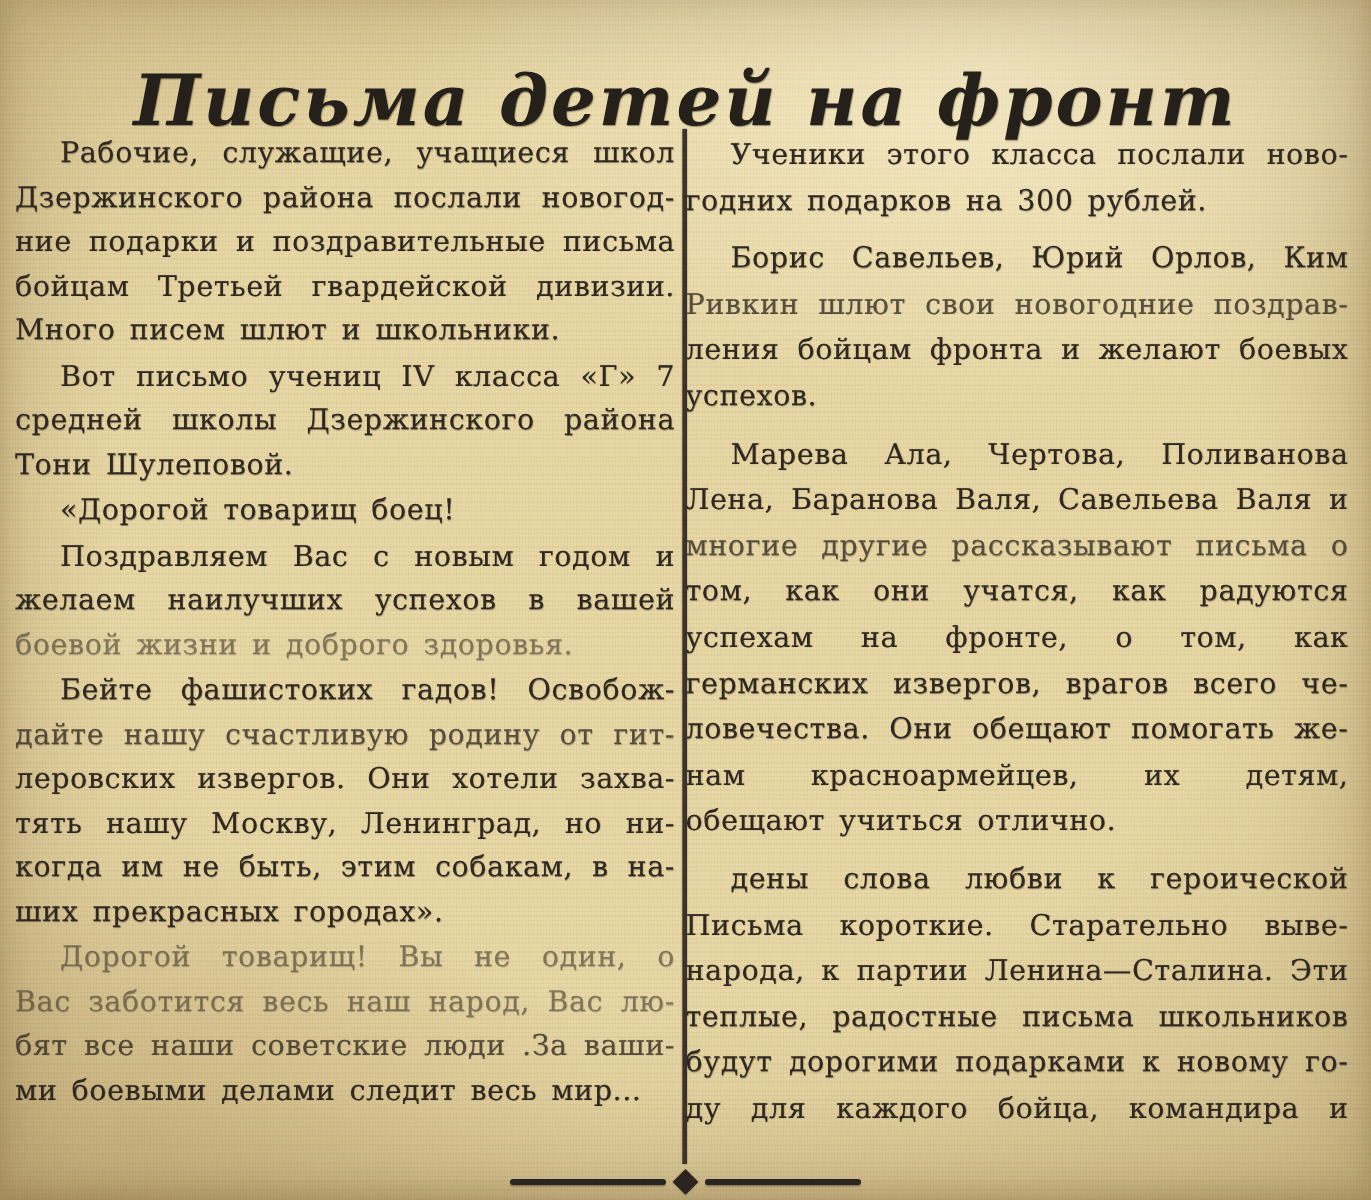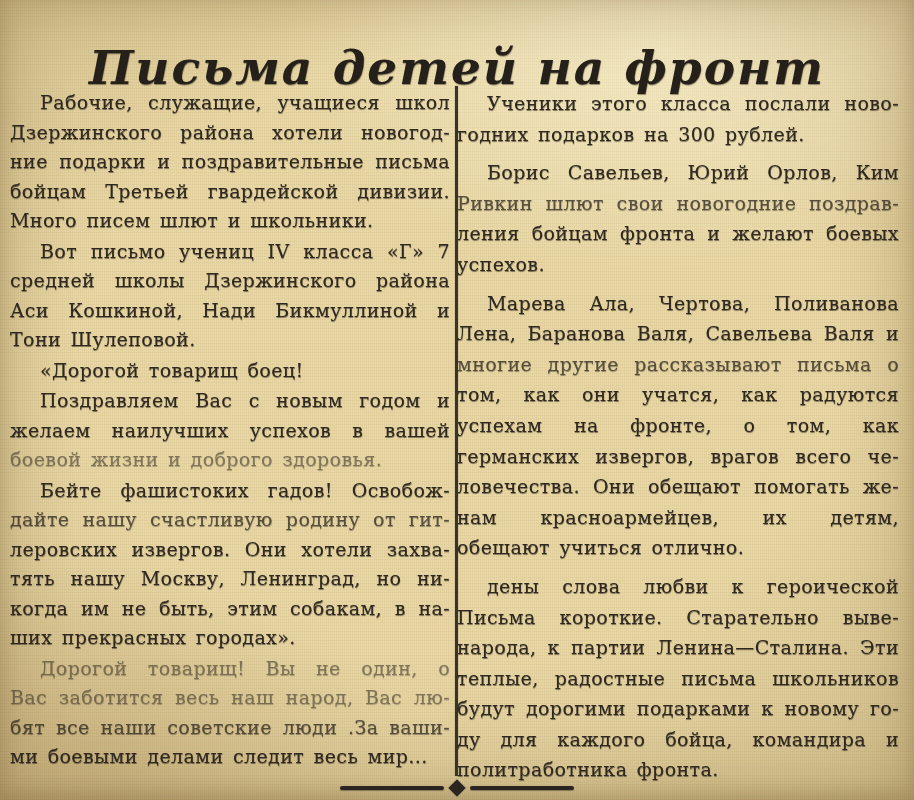--- a/index.html
+++ b/index.html
@@ -97,29 +97,28 @@
 <body>
 
 <div class="page">
 
   <h1 class="headline">Письма детей на фронт</h1>
 
   <div class="columns">
     <div class="col col-left">
         <div class="para">
           <div class="line">Рабочие, служащие, учащиеся школ</div>
-          <div class="line">Дзержинского района хотели новогод-</div>
+          <div class="line">Дзержинского района послали новогод-</div>
           <div class="line">ние подарки и поздравительные письма</div>
           <div class="line">бойцам Третьей гвардейской дивизии.</div>
           <div class="line end">Много писем шлют и школьники.</div>
         </div>
         <div class="para">
           <div class="line">Вот письмо учениц IV класса «Г» 7</div>
           <div class="line">средней школы Дзержинского района</div>
-          <div class="line">Аси Кошкиной, Нади Бикмуллиной и</div>
           <div class="line end">Тони Шулеповой.</div>
         </div>
         <div class="para">
           <div class="line end">«Дорогой товарищ боец!</div>
         </div>
         <div class="para">
           <div class="line">Поздравляем Вас с новым годом и</div>
           <div class="line">желаем наилучших успехов в вашей</div>
           <div class="line end fade">боевой жизни и доброго здоровья.</div>
         </div>
@@ -160,21 +159,20 @@
           <div class="line">нам красноармейцев, их детям, матерям,</div>
           <div class="line end">обещают учиться отлично.</div>
         </div>
         <div class="para">
           <div class="line">дены слова любви к героической армии</div>
           <div class="line">Письма короткие. Старательно выве-</div>
           <div class="line">народа, к партии Ленина—Сталина. Эти</div>
           <div class="line">теплые, радостные письма школьников</div>
           <div class="line">будут дорогими подарками к новому го-</div>
           <div class="line">ду для каждого бойца, командира и</div>
-          <div class="line end">политработника фронта.</div>
         </div>
       </div>
   </div>
 
   <div class="divider"></div>
 
   <div class="end-rule">
     <span class="bar"></span>
     <span class="diamond"></span>
     <span class="bar"></span>

